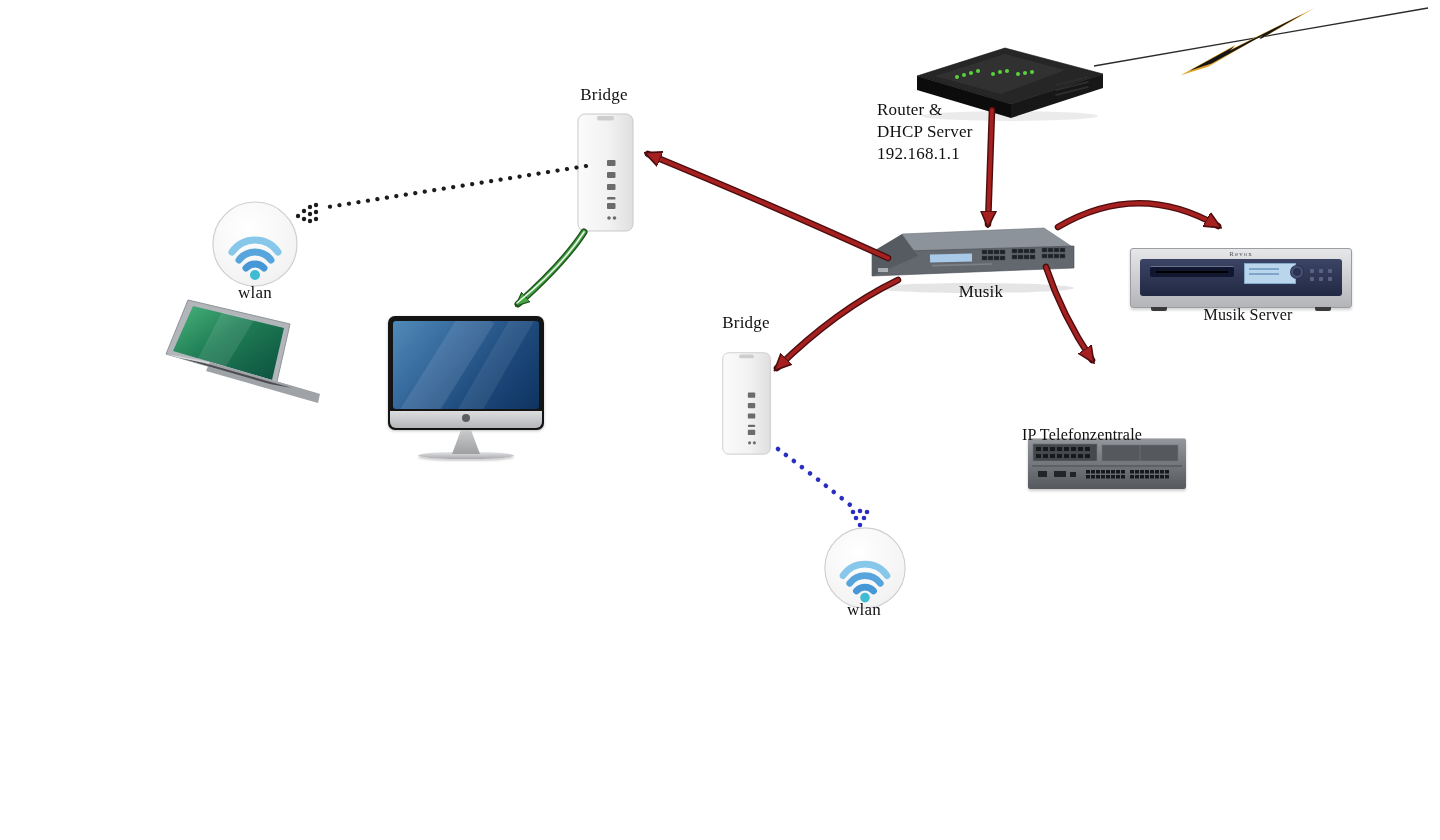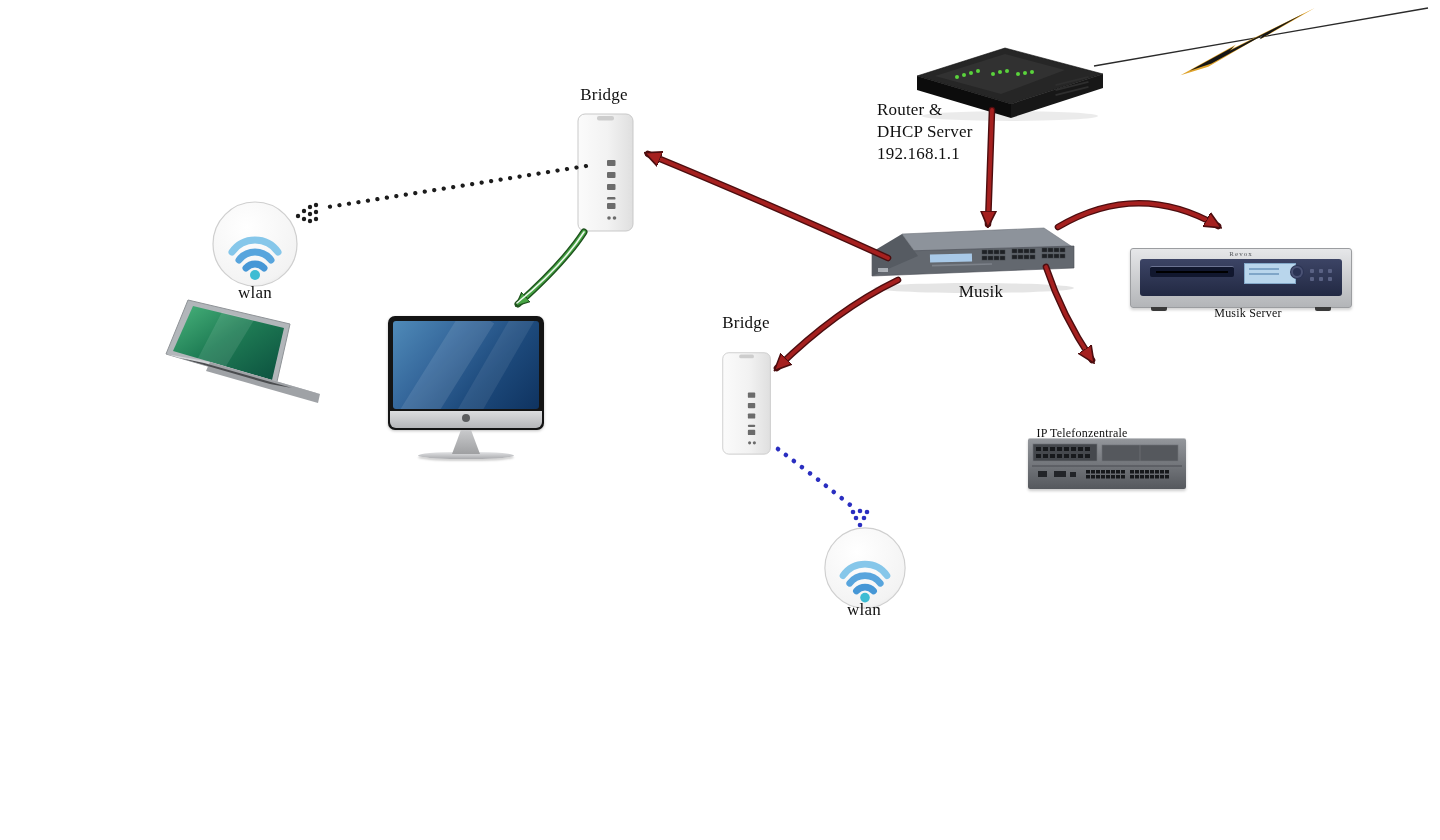--- a/index.html
+++ b/index.html
@@ -1,20 +1,20 @@
 <!DOCTYPE html>
 <html><head>
 <meta charset="utf-8">
 <style>
   html,body{margin:0;padding:0;background:#fff;}
   #canvas{position:relative;width:1440px;height:616px;background:#ffffff;overflow:hidden;
           font-family:Liberation Serif, serif;color:#111;}
   .dev{position:absolute;z-index:1;}
   .lbl{position:absolute;z-index:3;font-size:17px;color:#101010;text-align:center;letter-spacing:.2px;}
-  .lbl.big{font-size:12px;}
+  .lbl.big{font-size:16px;}
   #connectors{position:absolute;left:0;top:0;z-index:10;pointer-events:none;}
   .red-outline{fill:none;stroke:#4c0d0f;stroke-width:6.6;stroke-linecap:round;}
   .red-line{fill:none;stroke:#a5201f;stroke-width:3.8;stroke-linecap:round;}
   .green-outline{fill:none;stroke:#1e521d;stroke-width:7;stroke-linecap:round;}
   .green-mid{fill:none;stroke:#46a443;stroke-width:4.2;stroke-linecap:round;}
   .green-core{fill:none;stroke:#eef7ee;stroke-width:1.6;stroke-linecap:round;}
   .dots-black{fill:none;stroke:#1c1c1c;stroke-width:4.2;stroke-dasharray:0.1 9.5;stroke-linecap:round;}
   .dots-blue{fill:none;stroke:#2a2ec0;stroke-width:4.6;stroke-dasharray:0.1 10;stroke-linecap:round;}
 
   

